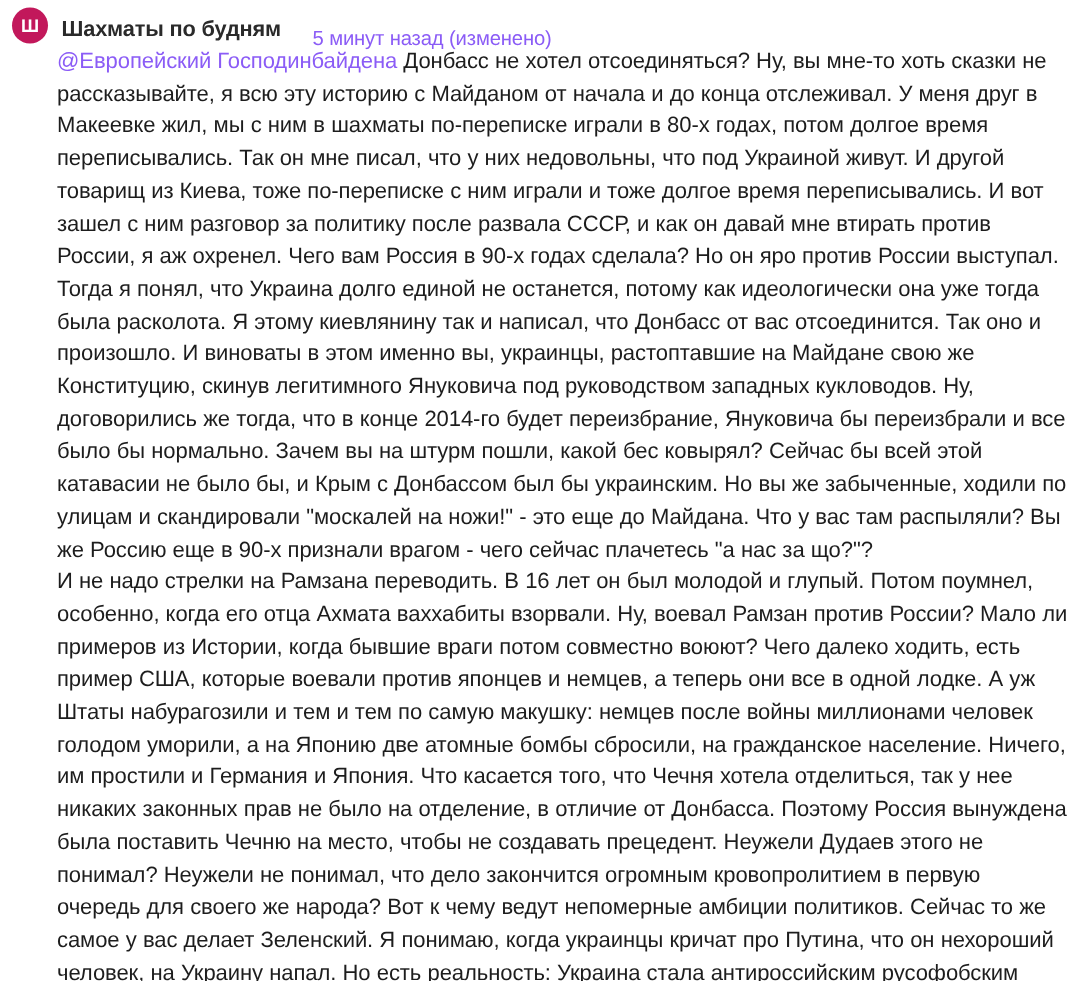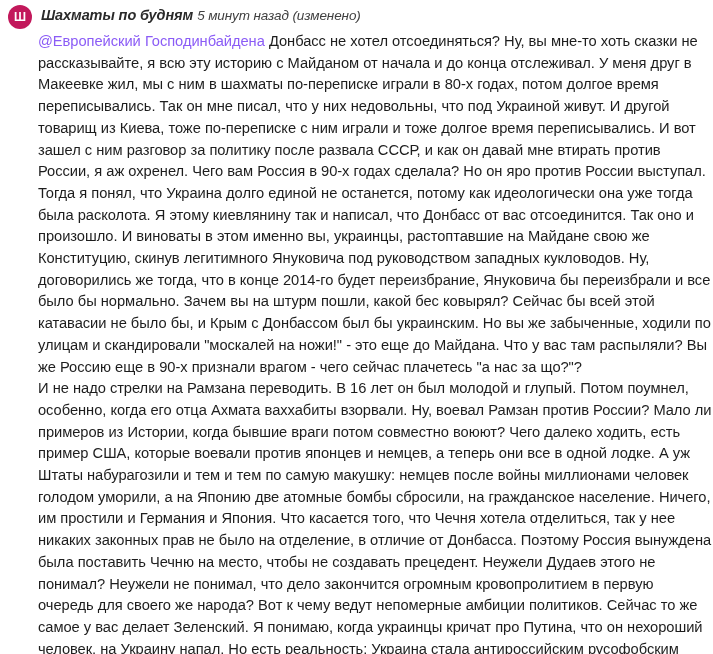--- a/index.html
+++ b/index.html
@@ -43,39 +43,39 @@
     font-size: 12px;
     line-height: 1;
     font-weight: 700;
     user-select: none;
     letter-spacing: 0;
   }
 
   .head-meta {
     display: flex;
     align-items: center;
-    gap: 4px;
+    gap: 21px;
     padding-top: 2px;
     white-space: nowrap;
     overflow: hidden;
-    font-style: italic;
   }
 
   .author-name {
     font-size: 14.5px;
     font-weight: 700;
     color: #2a2a2a;
     letter-spacing: -0.1px;
   }
 
   .timestamp {
     font-size: 13.5px;
     font-weight: 400;
-    color: #404040;
+    color: #8b5cf6;
     letter-spacing: -0.1px;
+    margin-top: 11px;
   }
 
   .comment-body {
     margin-top: 2px;
     margin-left: 30px;
     width: 675px;
     font-size: 14.7px;
     line-height: 21.7px;
     color: #1d1d1d;
     text-align: left;

